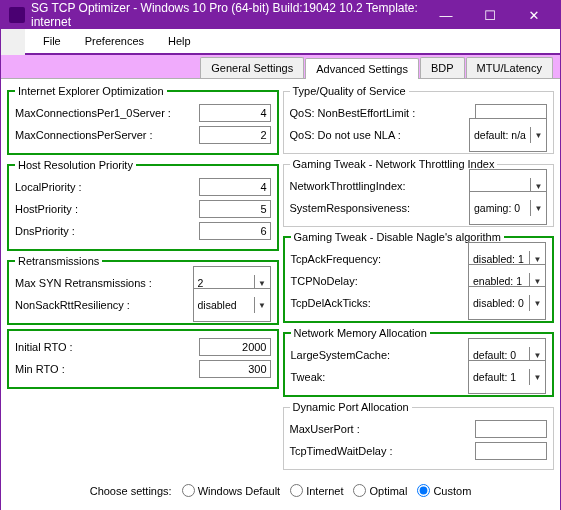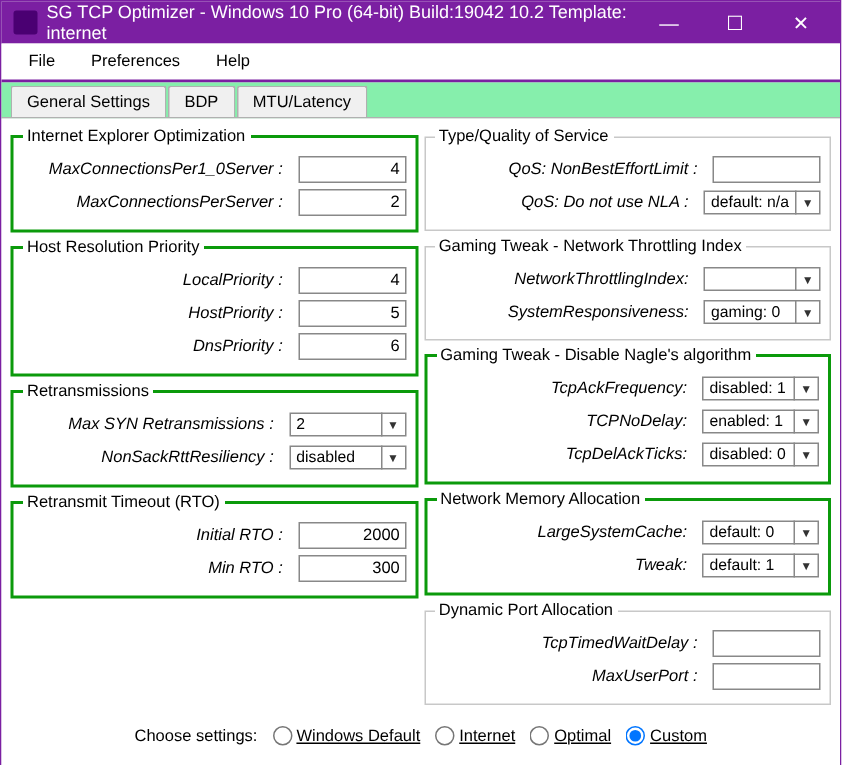--- a/index.html
+++ b/index.html
@@ -2,39 +2,39 @@
 <html><head>
 <meta charset="utf-8">
 <style>
   * { box-sizing: border-box; margin: 0; padding: 0; }
   body { font-family: "Segoe UI", Tahoma, sans-serif; font-size: 11px; background: #fff; width: 561px; }
   .window { border: 1px solid #7b1fa2; background: #f0f0f0; }
   .titlebar { background: #7b1fa2; color: #fff; height: 28px; display: flex; align-items: center; padding: 0 4px 0 8px; }
   .titlebar .icon { width: 16px; height: 16px; background: #4a0072; border-radius: 2px; margin-right: 6px; }
   .titlebar .title { flex: 1; font-size: 12px; }
   .titlebar .ctrl { width: 44px; height: 28px; display: flex; align-items: center; justify-content: center; cursor: pointer; font-size: 13px; }
-  .menubar { background: #fff; border-bottom: 2px solid #7b1fa2; padding: 4px 8px; display: flex; gap: 4px; }
+  .menubar { background: #fff; border-bottom: 2px solid #7b1fa2; padding: 4px 8px; display: flex; gap: 4px; margin-left: 24px; }
   .menubar span { padding: 2px 10px; cursor: pointer; }
-  .tabbar { background: #86efac; display: flex; padding: 2px 6px 0 6px; border-bottom: 1px solid #b0b0b0; }
+  .tabbar { background: #f0abfc; display: flex; padding: 2px 6px 0 6px; border-bottom: 1px solid #b0b0b0; justify-content: flex-end; }
   .tab { padding: 4px 10px; border: 1px solid #b0b0b0; border-bottom: none; background: #f0f0f0; margin-right: 1px; cursor: pointer; font-size: 11px; border-radius: 2px 2px 0 0; }
   .tab.active { background: #fff; position: relative; top: 1px; }
   .content { background: #fff; padding: 6px; display: flex; gap: 4px; }
   .col { flex: 1; display: flex; flex-direction: column; gap: 4px; }
   fieldset { border: 1px solid #c8c8c8; padding: 4px 6px 6px 6px; position: relative; }
   fieldset.hl { border: 2px solid #0b9a0b; }
   legend { font-size: 11px; padding: 0 3px; color: #000; }
   .row { display: flex; align-items: center; margin: 2px 0; height: 20px; }
-  .row label { flex: 1; text-align: right; padding-right: 10px; white-space: nowrap; font-style: italic; }
+  .row label { flex: 1; text-align: left; padding-right: 20px; white-space: nowrap; }
   .row input[type=text] { width: 72px; height: 18px; border: 1px solid #888; padding: 0 3px; text-align: right; font-size: 11px; }
-  .sel { display: flex; align-items: center; width: 78px; height: 16px; border: 1px solid #888; background: #fff; }
+  .sel { display: flex; align-items: center; width: 78px; height: 34px; border: 1px solid #888; background: #fff; }
   .sel span { flex: 1; padding: 0 4px; font-size: 10.5px; white-space: nowrap; overflow: hidden; }
   .sel .arr { width: 16px; height: 16px; border-left: 1px solid #888; display: flex; align-items: center; justify-content: center; font-size: 8px; color: #333; }
   .footer { background: #fff; padding: 8px; }
   .radios { display: flex; align-items: center; justify-content: center; gap: 10px; margin-bottom: 26px; font-size: 11px; }
-  .radios label.r { display: flex; align-items: center; gap: 3px; cursor: pointer; text-decoration: underline; }
+  .radios label.r { display: flex; align-items: center; gap: 3px; cursor: pointer; }
   .btnrow { display: flex; justify-content: space-between; align-items: center; padding: 0 4px; }
   .logo { font-style: italic; font-weight: bold; font-size: 17px; }
   .logo .s1 { color: #ff8c00; } .logo .s2 { color: #333; }
   .btns { display: flex; gap: 10px; }
   button.win { min-width: 96px; height: 24px; border: 1px solid #888; background: #f0f0f0; cursor: pointer; font-size: 11px; }
 </style>
 </head>
 <body>
 
 <div class="window">
@@ -47,20 +47,21 @@
   </div>
 
   <div class="menubar">
     <span>File</span>
     <span>Preferences</span>
     <span>Help</span>
   </div>
 
   <div class="tabbar">
     <div class="tab">General Settings</div>
+    <div class="tab active">Advanced Settings</div>
     <div class="tab">BDP</div>
     <div class="tab">MTU/Latency</div>
   </div>
 
   <div class="content">
     <div class="col">
       <fieldset class="hl">
         <legend>Internet Explorer Optimization</legend>
         <div class="row">
             <label>MaxConnectionsPer1_0Server :</label>
@@ -100,21 +101,20 @@
         <div class="row">
             <label>NonSackRttResiliency :</label>
           <div class="sel">
               <span>disabled</span>
               <div class="arr">▼</div>
             </div>
         </div>
       </fieldset>
 
       <fieldset class="hl">
-        <legend>Retransmit Timeout (RTO)</legend>
         <div class="row">
             <label>Initial RTO :</label>
             <input type="text" value="2000" style="">
           </div>
         <div class="row">
             <label>Min RTO :</label>
             <input type="text" value="300" style="">
           </div>
       </fieldset>
     </div>
@@ -192,25 +192,25 @@
           <div class="sel">
               <span>default: 1</span>
               <div class="arr">▼</div>
             </div>
         </div>
       </fieldset>
 
       <fieldset>
         <legend>Dynamic Port Allocation</legend>
         <div class="row">
+            <label>MaxUserPort :</label>
+            <input type="text" value="" style="">
+          </div>
+        <div class="row">
             <label>TcpTimedWaitDelay :</label>
-            <input type="text" value="" style="">
-          </div>
-        <div class="row">
-            <label>MaxUserPort :</label>
             <input type="text" value="" style="">
           </div>
       </fieldset>
     </div>
   </div>
 
   <div class="footer">
     <div class="radios">
       <span>Choose settings:</span>
       <label class="r">

